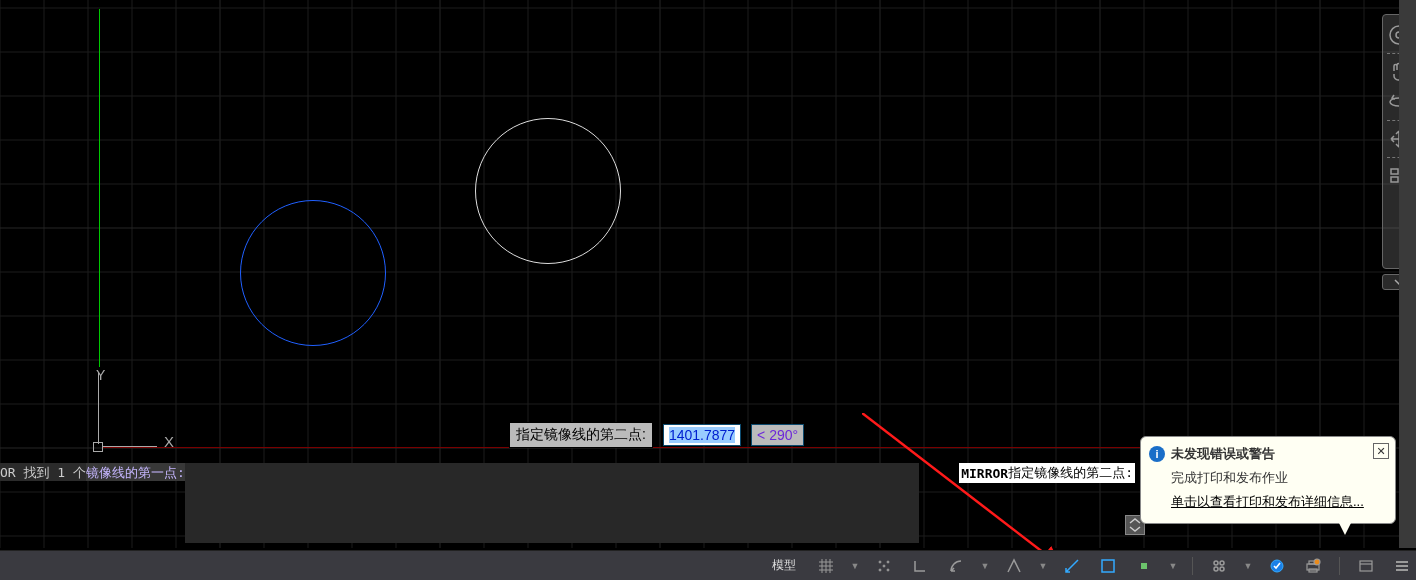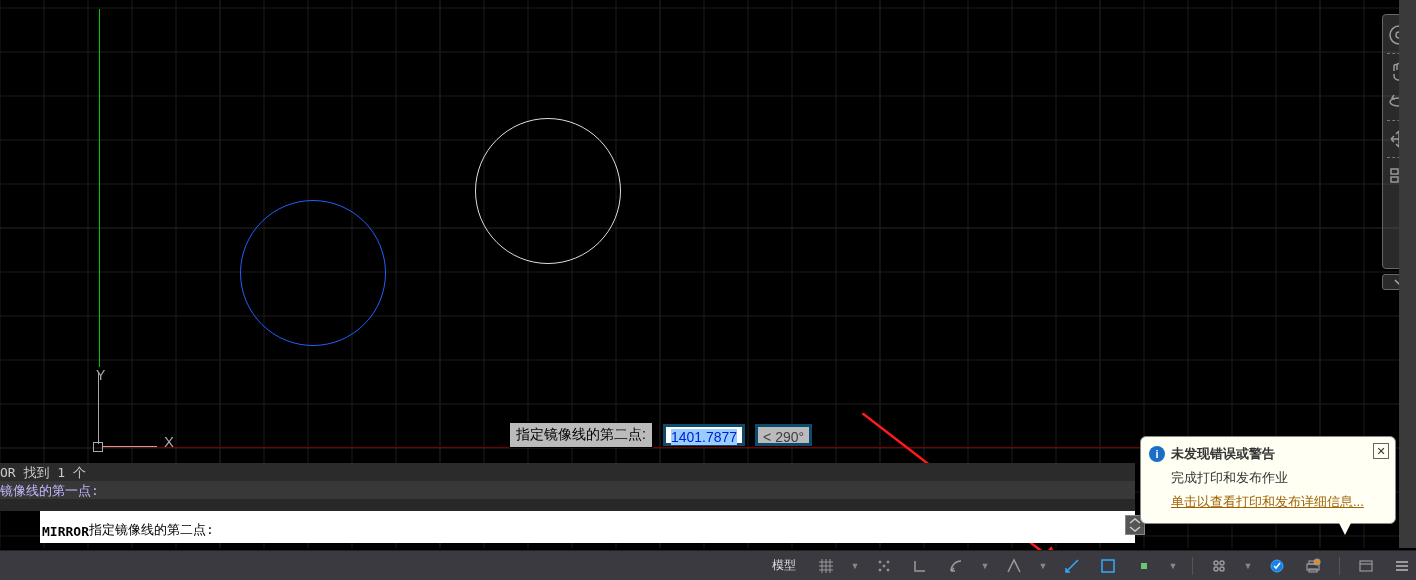--- a/index.html
+++ b/index.html
@@ -124,53 +124,53 @@
 }
 .dyn-label {
   background: #bbb;
   color: #000;
   padding: 3px 6px;
   border: 1px solid #000;
   font-size: 14px;
 }
 .dyn-val {
   padding: 2px 5px;
-  border: 3px solid #0c4a6e;
+  border: 1px solid #0c4a6e;
   font-size: 14px;
   height: 22px;
 }
 .dyn-val.active {
   background: #fff;
   color: #0020d0;
 }
 .dyn-val.active span{
  background:#99ccff;
 }
 .dyn-val.inactive {
   background: #bbb;
-  color: #404040;
+  color: #6d28d9;
 }
 
 
 .red-arrow {
   position: absolute;
   left: 862px;
   top: 413px;
   pointer-events: none;
 }
 
 
 .cmd-area {
   position: absolute;
   left: 0;
   top: 463px;
   width: 1135px;
   height: 80px;
   display: flex;
-  flex-direction: column;
+  flex-direction: row;
 }
 .cmd-history {
   background: #2b2b2b;
   color: #ccc;
   font-family: "Consolas", monospace;
   font-size: 13px;
   padding: 1px 0;
   height: 18px;
   overflow: hidden;
 }
@@ -182,23 +182,23 @@
   padding: 1px 0;
   height: 18px;
 }
 .cmd-input {
   background: #fff;
   color: #000;
   font-family: "Consolas", monospace;
   font-size: 13px;
   font-weight: bold;
   padding: 4px 2px;
-  height: 32px;
+  height: 20px;
   display:flex;
-  align-items:flex-end;
+  align-items:center;
   margin-left:40px;
 }
 .cmd-input .after{
   font-weight:normal;
 }
 .cmd-scroll-handle{
   position:absolute;
   right:-10px;
   bottom:8px;
   width:20px;height:20px;
@@ -252,21 +252,21 @@
   justify-content: center;
   font-size: 11px;
   cursor: pointer;
 }
 .balloon-msg {
   margin-left: 22px;
   margin-bottom: 6px;
 }
 .balloon-link {
   margin-left: 22px;
-  color: #a16207;
+  color: #000000;
   text-decoration: underline;
   cursor: pointer;
 }
 .balloon-tail{
   position:absolute;
   bottom:-12px;
   right:44px;
   width:0;height:0;
   border-left:6px solid transparent;
   border-right:6px solid transparent;

